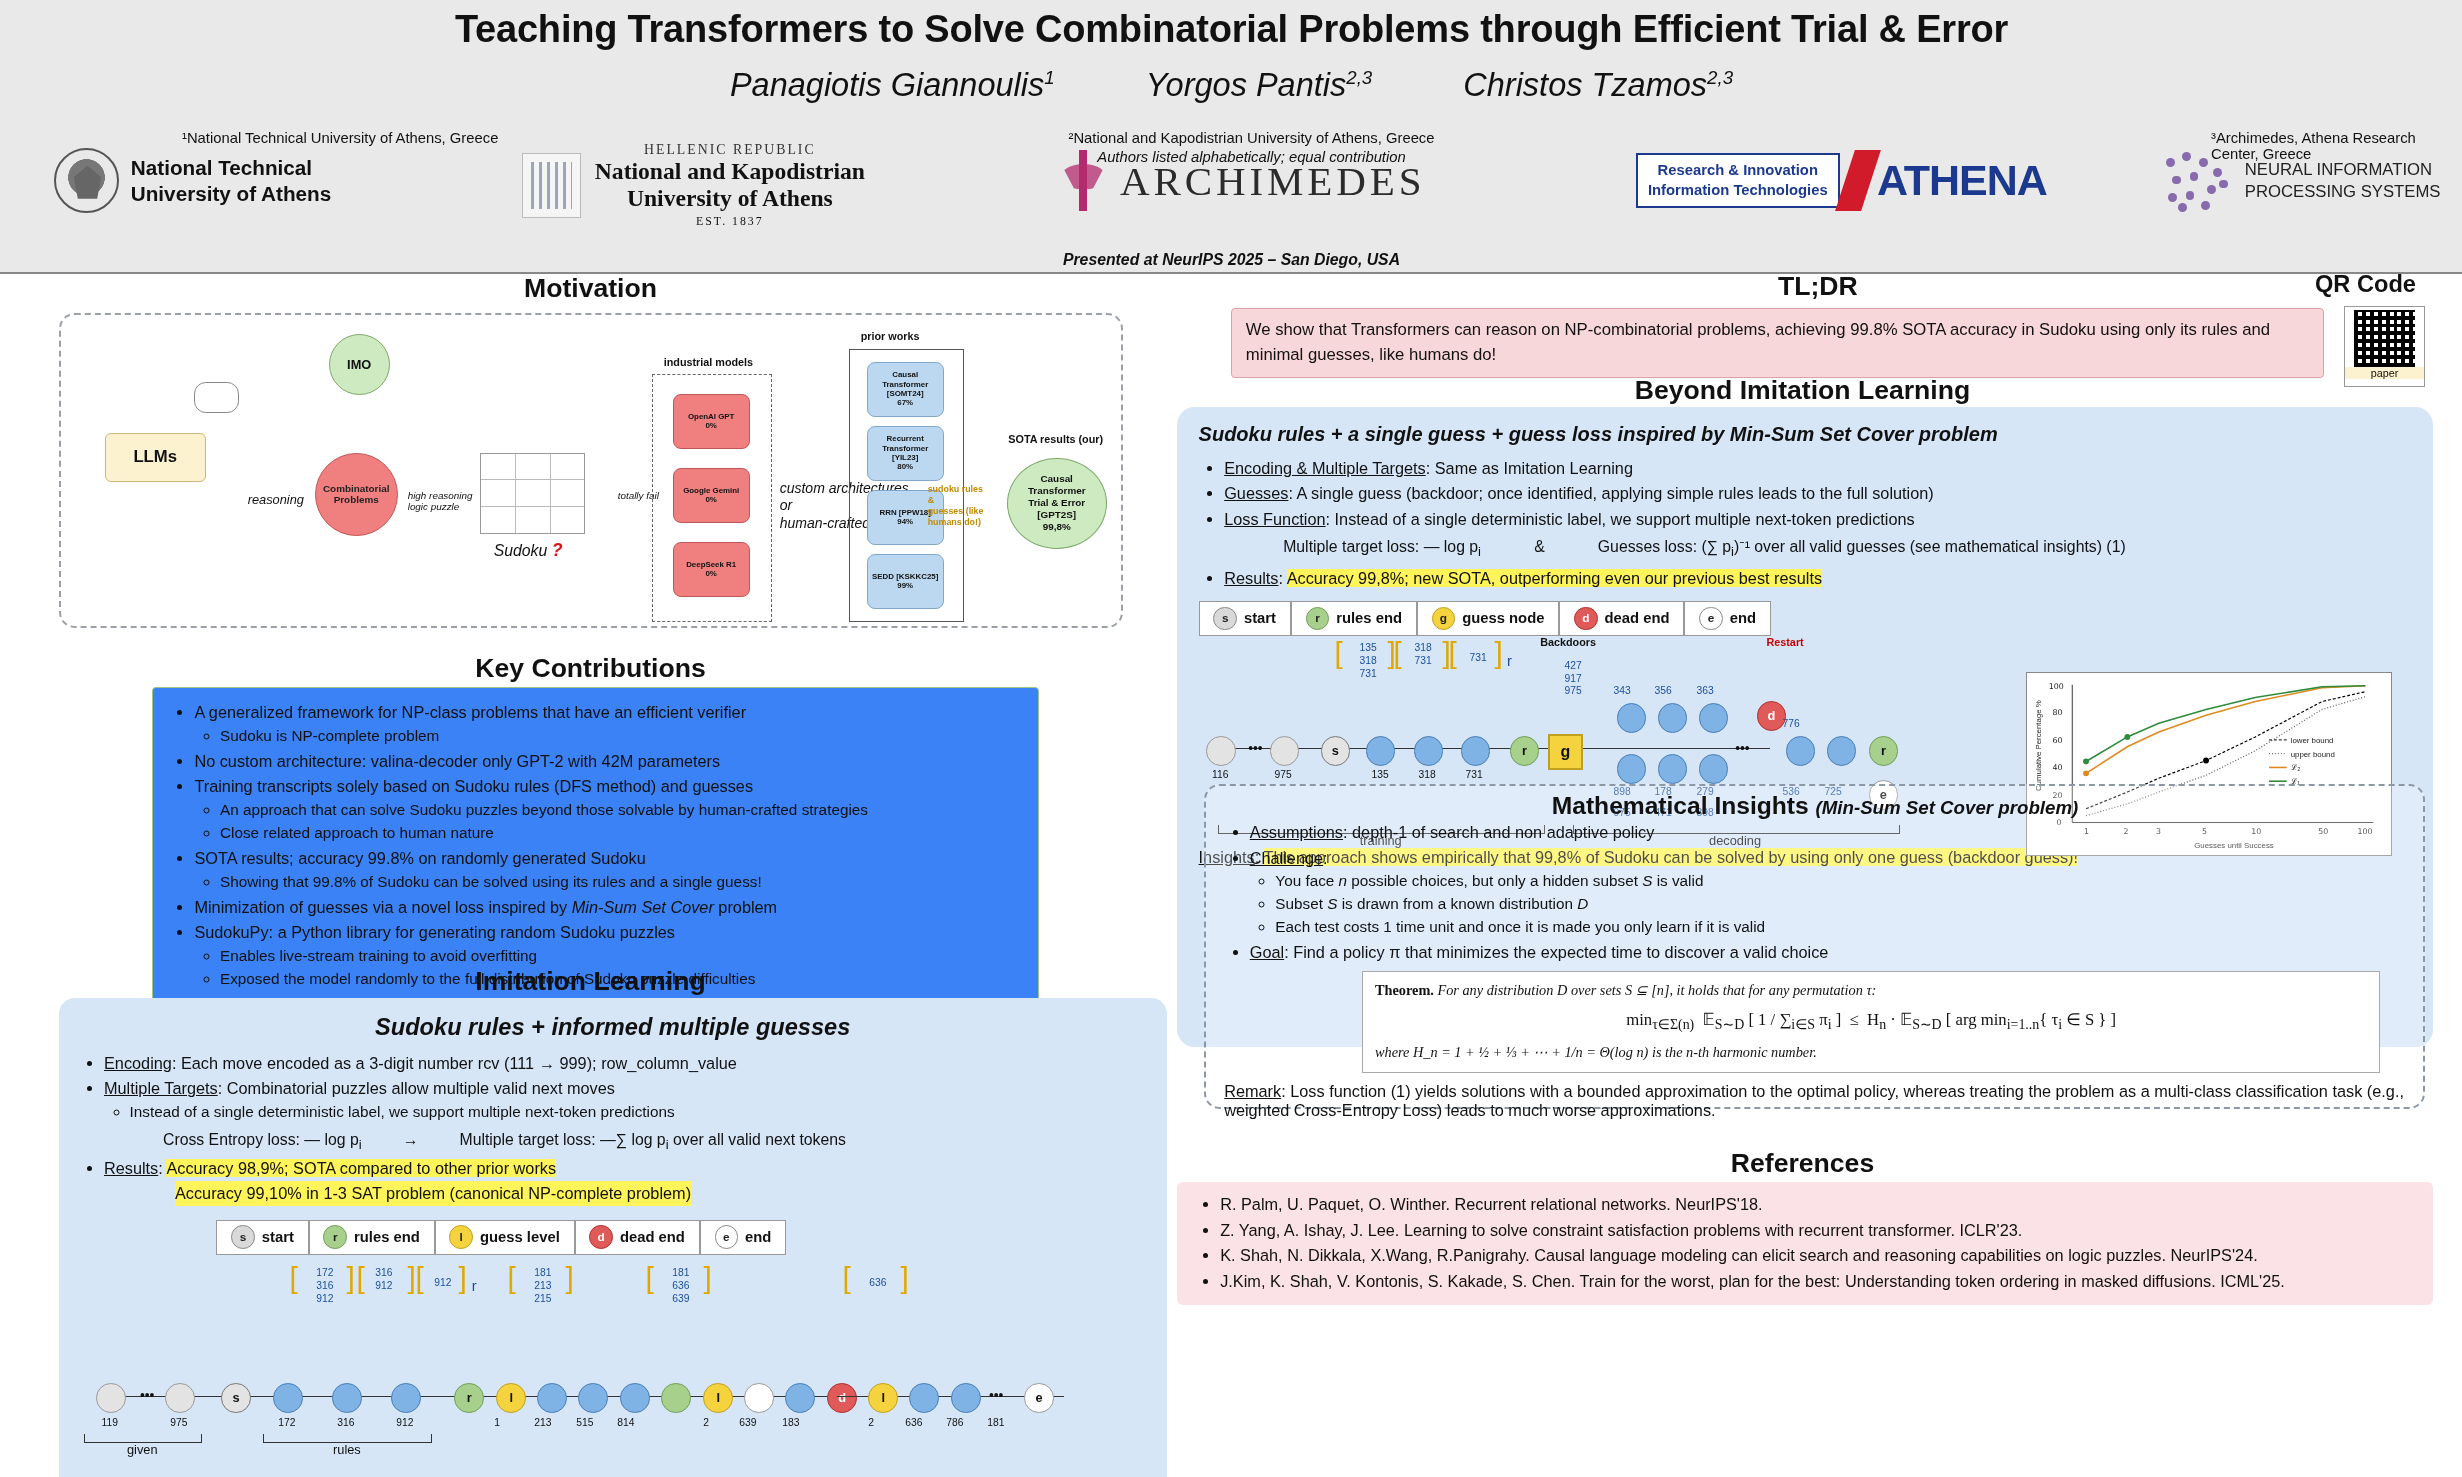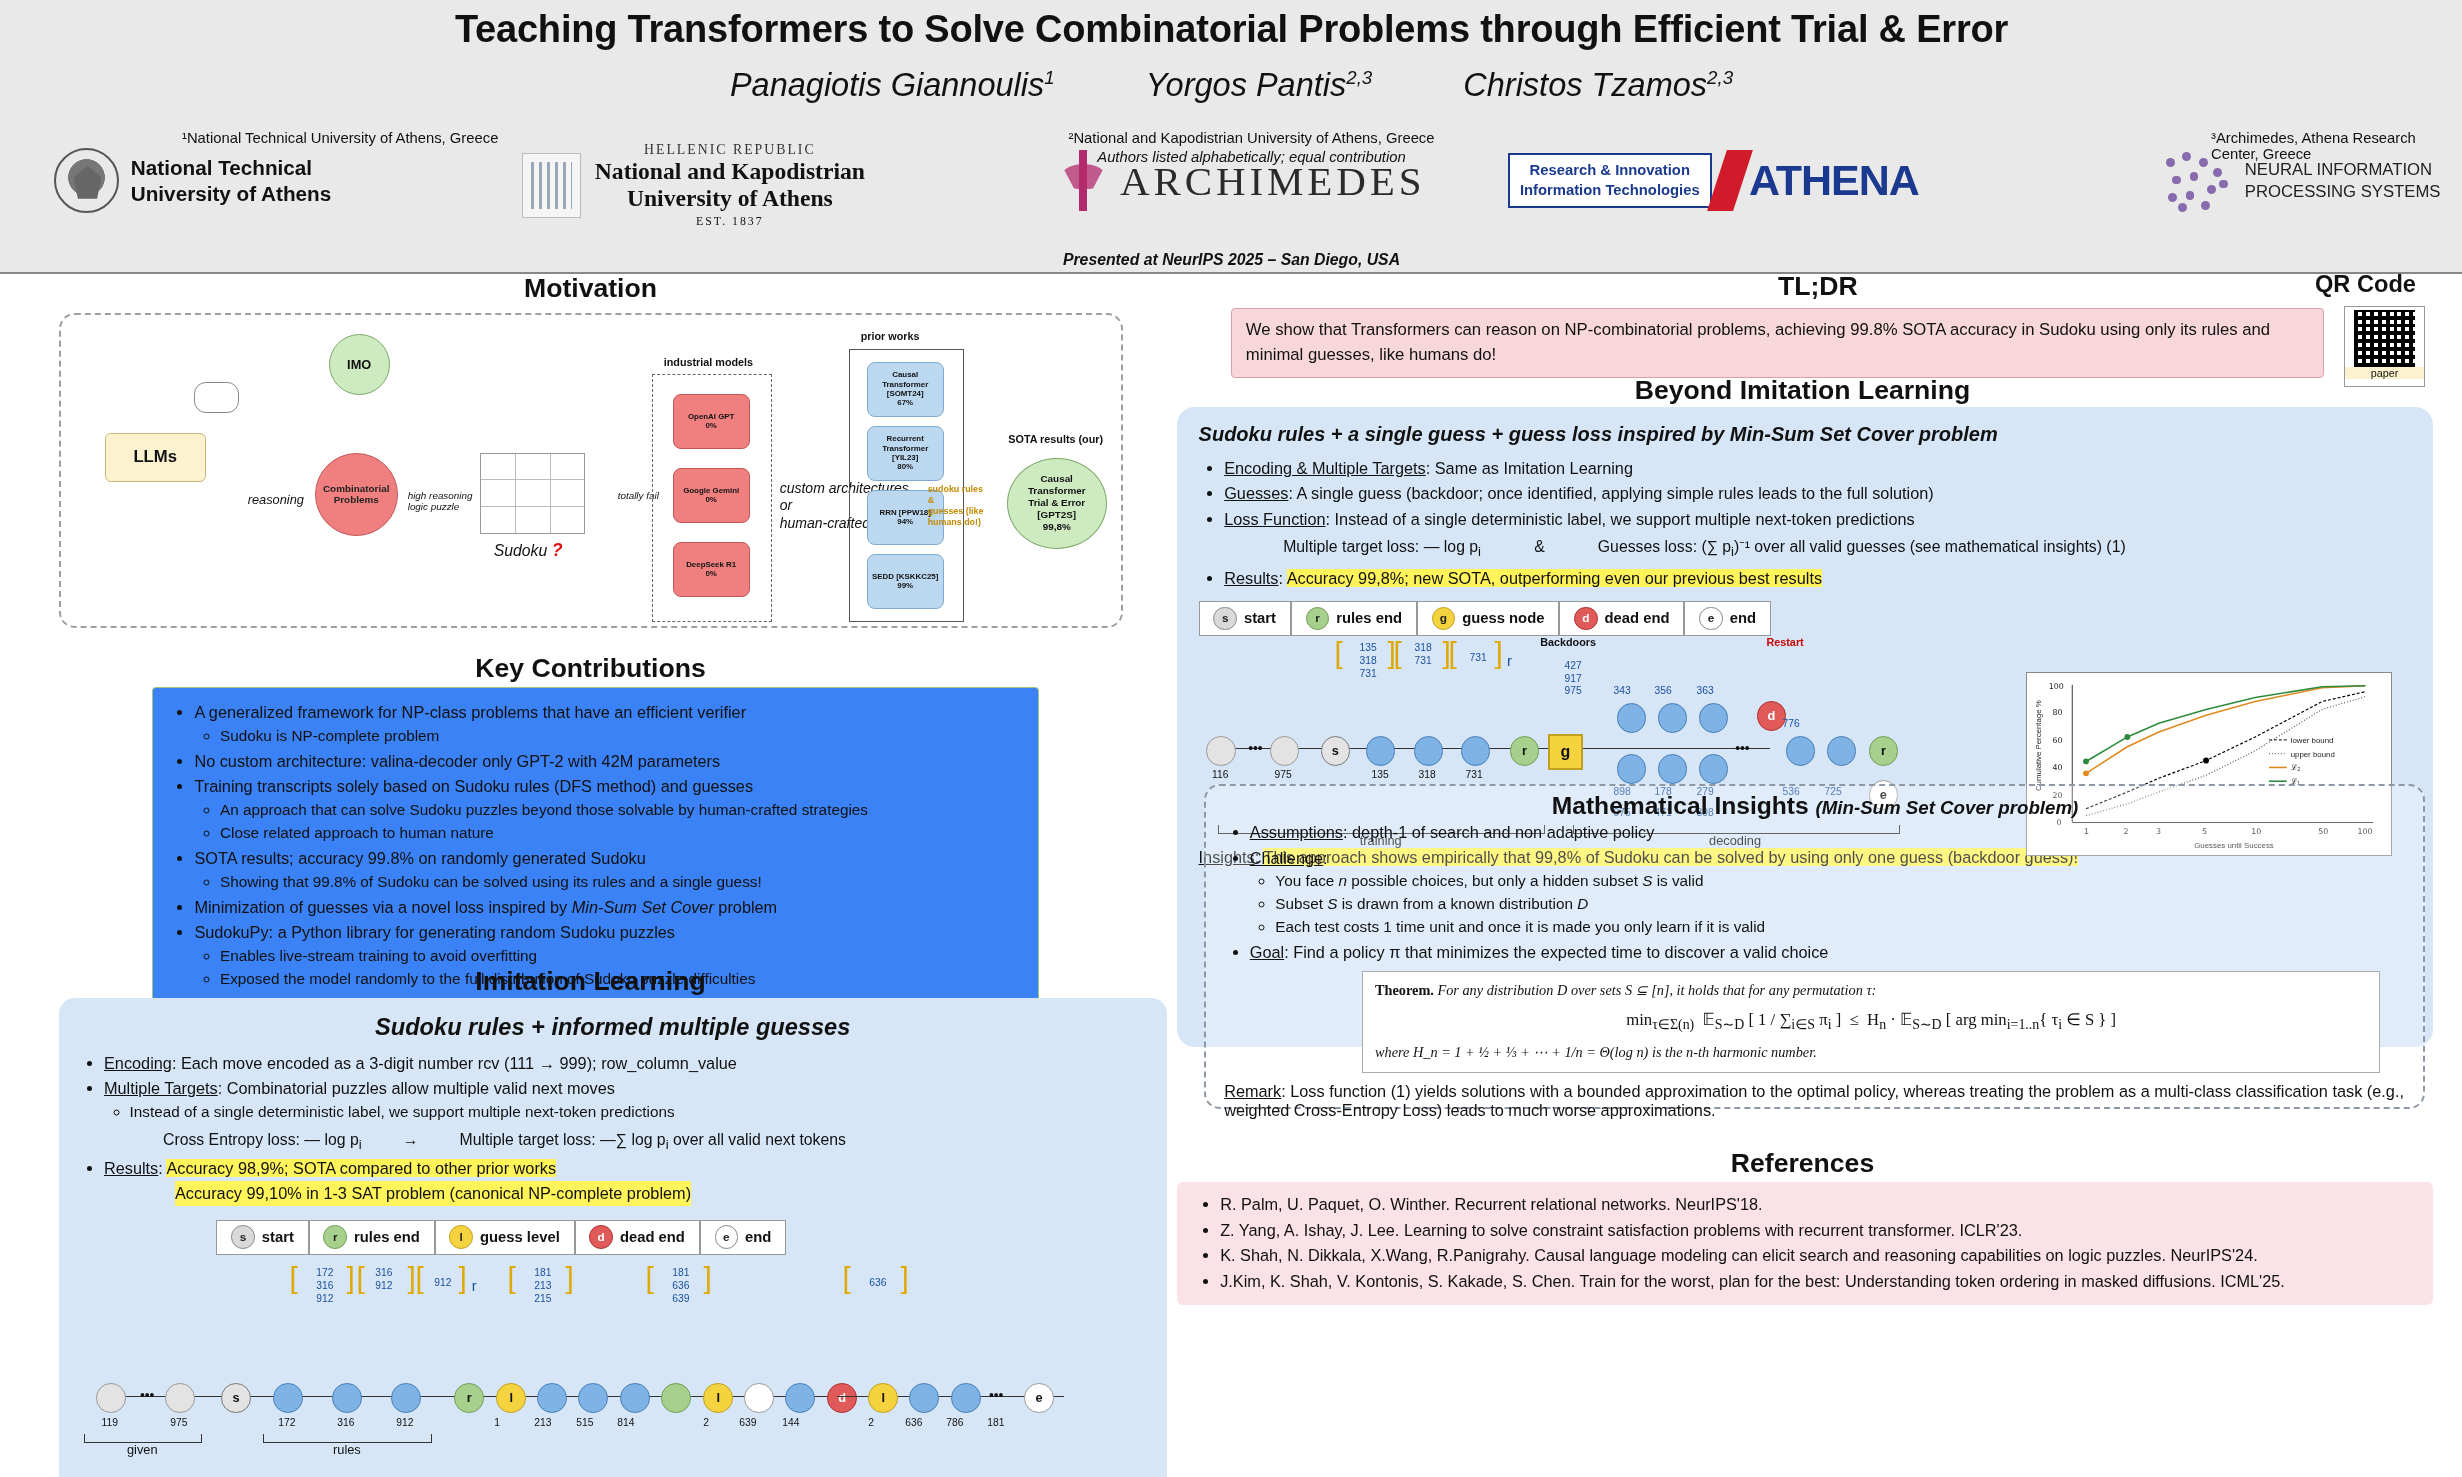--- a/index.html
+++ b/index.html
@@ -63,21 +63,21 @@
   
   .logo-arch{left:1059px;top:2px;}
   .arch-mark{width:51px;height:61px;margin-right:9.9px;position:relative;}
   .arch-mark:before{content:"";position:absolute;left:19.7px;top:0;width:7.9px;height:61px;background:#b32b6e;}
   .arch-mark:after{content:"";position:absolute;left:2px;top:13.8px;width:45px;height:25.6px;
     background:#b32b6e;border-radius:50% 50% 45% 45%;opacity:.75;
     clip-path:polygon(0 0,100% 0,70% 100%,30% 100%);}
   .arch-txt{font-family:"Liberation Serif",serif;font-size:41px;letter-spacing:3.9px;color:#2b2b2b;}
 
   
-  .logo-athena{left:1508px;top:2px;}
+  .logo-athena{left:1636px;top:2px;}
   .ath-box{border:2px solid #1b3a8f;color:#1b3a8f;font-size:14.8px;font-weight:bold;
     padding:5.9px 9.9px;line-height:1.3;text-align:center;background:#fff;}
   .ath-slash{width:25.6px;height:61px;background:#d11a2a;transform:skewX(-18deg);margin:0 5.9px;}
   .ath-word{font-size:43px;font-weight:bold;color:#1b3a8f;letter-spacing:-1px;}
 
   
   .logo-neurips{left:2162px;top:2px;}
   .nips-mark{width:71px;height:61px;margin-right:11.8px;position:relative;}
   .nips-mark i{position:absolute;width:8.9px;height:8.9px;border-radius:50%;background:#6e4b9e;opacity:.8;}
   .nips-txt{font-size:16.7px;line-height:1.3;color:#222;}
@@ -508,21 +508,21 @@
         <div class="node blue" style="left:873px;top:120px;"></div>
         <div class="tok" style="left:906px;top:124px;width:23.6px;color:#111;font-size:13.8px;">•••</div>
         <div class="node white" style="left:946px;top:120px;display:flex;align-items:center;justify-content:center;font-size:12.8px;font-weight:bold;">e</div>
 
         <div class="tok" style="left:404px;top:154px;width:29.6px;color:#111;">1</div>
         <div class="tok" style="left:445px;top:154px;width:39px;color:#111;">213</div>
         <div class="tok" style="left:487px;top:154px;width:39px;color:#111;">515</div>
         <div class="tok" style="left:528px;top:154px;width:39px;color:#111;">814</div>
         <div class="tok" style="left:613px;top:154px;width:29.6px;color:#111;">2</div>
         <div class="tok" style="left:650px;top:154px;width:39px;color:#111;">639</div>
-        <div class="tok" style="left:693px;top:154px;width:39px;color:#111;">144</div>
+        <div class="tok" style="left:693px;top:154px;width:39px;color:#111;">183</div>
         <div class="tok" style="left:778px;top:154px;width:29.6px;color:#111;">2</div>
         <div class="tok" style="left:816px;top:154px;width:39px;color:#111;">636</div>
         <div class="tok" style="left:857px;top:154px;width:39px;color:#111;">786</div>
         <div class="tok" style="left:898px;top:154px;width:39px;color:#111;">181</div>
 
         <div class="hbrace" style="left:5.9px;top:171px;width:116px;"></div>
         <div class="grouplab" style="left:5.9px;top:179px;width:116px;">given</div>
         <div class="hbrace" style="left:185px;top:171px;width:167px;"></div>
         <div class="grouplab" style="left:185px;top:179px;width:167px;">rules</div>
       </div>

